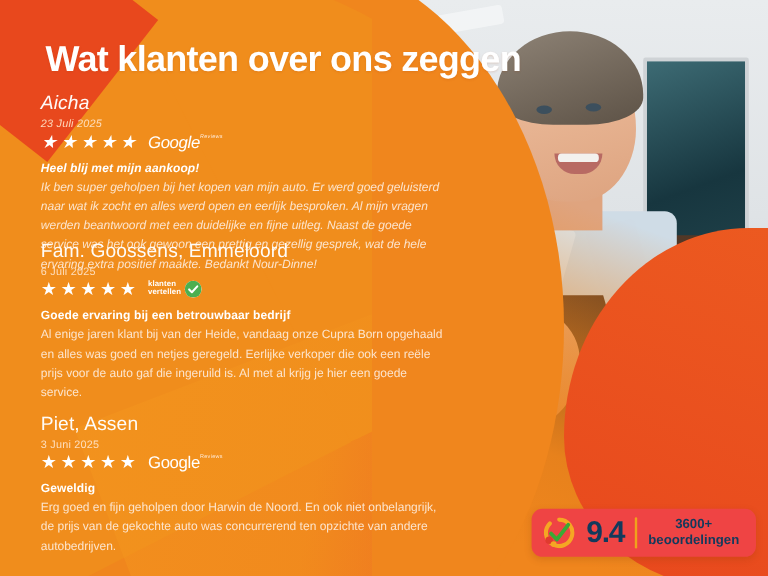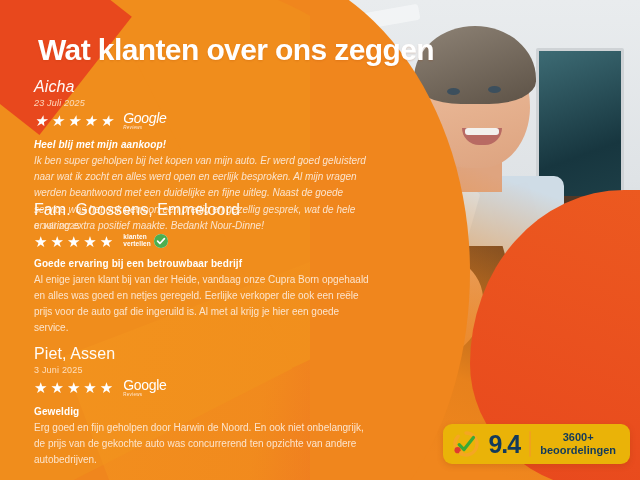--- a/index.html
+++ b/index.html
@@ -179,38 +179,38 @@
   .star{color:#ffffff;font-size:15px;line-height:15px;}
   .rv-title{
     color:#ffffff;font-size:10px;font-weight:700;margin-top:9px;letter-spacing:.1px;
   }
   .rv-body{
     color:#fde9d6;font-size:10px;line-height:1.62;margin-top:3px;
     max-width:342px;opacity:.95;
   }
 
   
-  .google-badge{display:flex;flex-direction:column;align-items:flex-start;line-height:1;}
+  .google-badge{display:flex;align-items:flex-start;line-height:1;}
   .google-word{font-size:14px;font-weight:400;color:#ffffff;letter-spacing:-.3px;}
   .google-sub{font-size:4.5px;color:#ffe9d6;letter-spacing:.3px;margin-top:1px;}
 
   
   .kv-badge{display:flex;align-items:center;gap:3px;}
   .kv-text{display:flex;flex-direction:column;line-height:1.05;}
   .kv-line{font-size:6.5px;font-weight:700;color:#ffffff;letter-spacing:.1px;}
   .kv-check{
     width:14px;height:14px;border-radius:50%;
     background:#ffffff;display:flex;align-items:center;justify-content:center;
   }
   .kv-check svg{display:block;}
 
   
   .score-pill{
     position:absolute;right:10px;bottom:16px;
-    background:#eab308;border-radius:9px;
+    background:#ef4444;border-radius:9px;
     padding:7px 14px 7px 10px;
     display:flex;align-items:center;gap:9px;
     box-shadow:0 2px 6px rgba(120,50,0,.18);
   }
   .score-mark{width:26px;height:26px;flex:0 0 26px;position:relative;}
   .score-num{
     font-size:25px;font-weight:800;color:#123a5c;letter-spacing:-1px;line-height:1;
   }
   .score-div{width:2px;height:26px;background:#f0a21c;border-radius:2px;}
   .score-txt{display:flex;flex-direction:column;line-height:1.18;align-items:center;}

